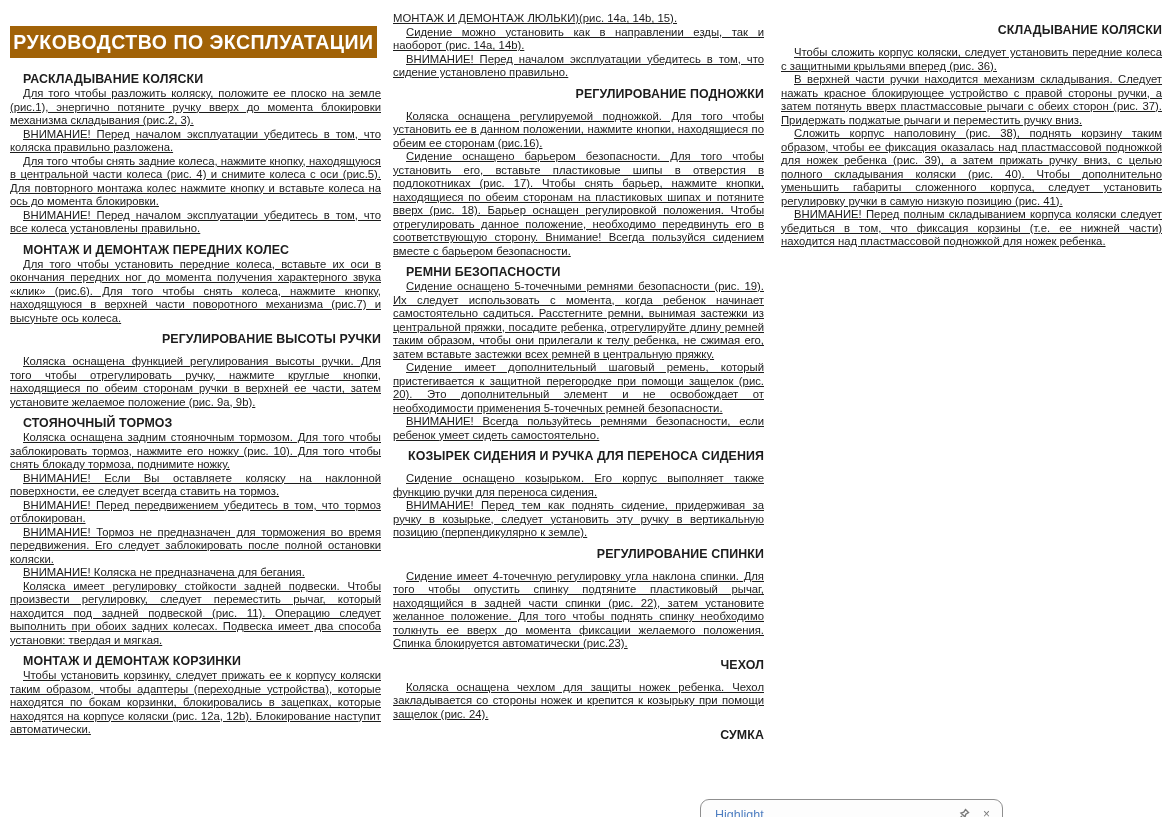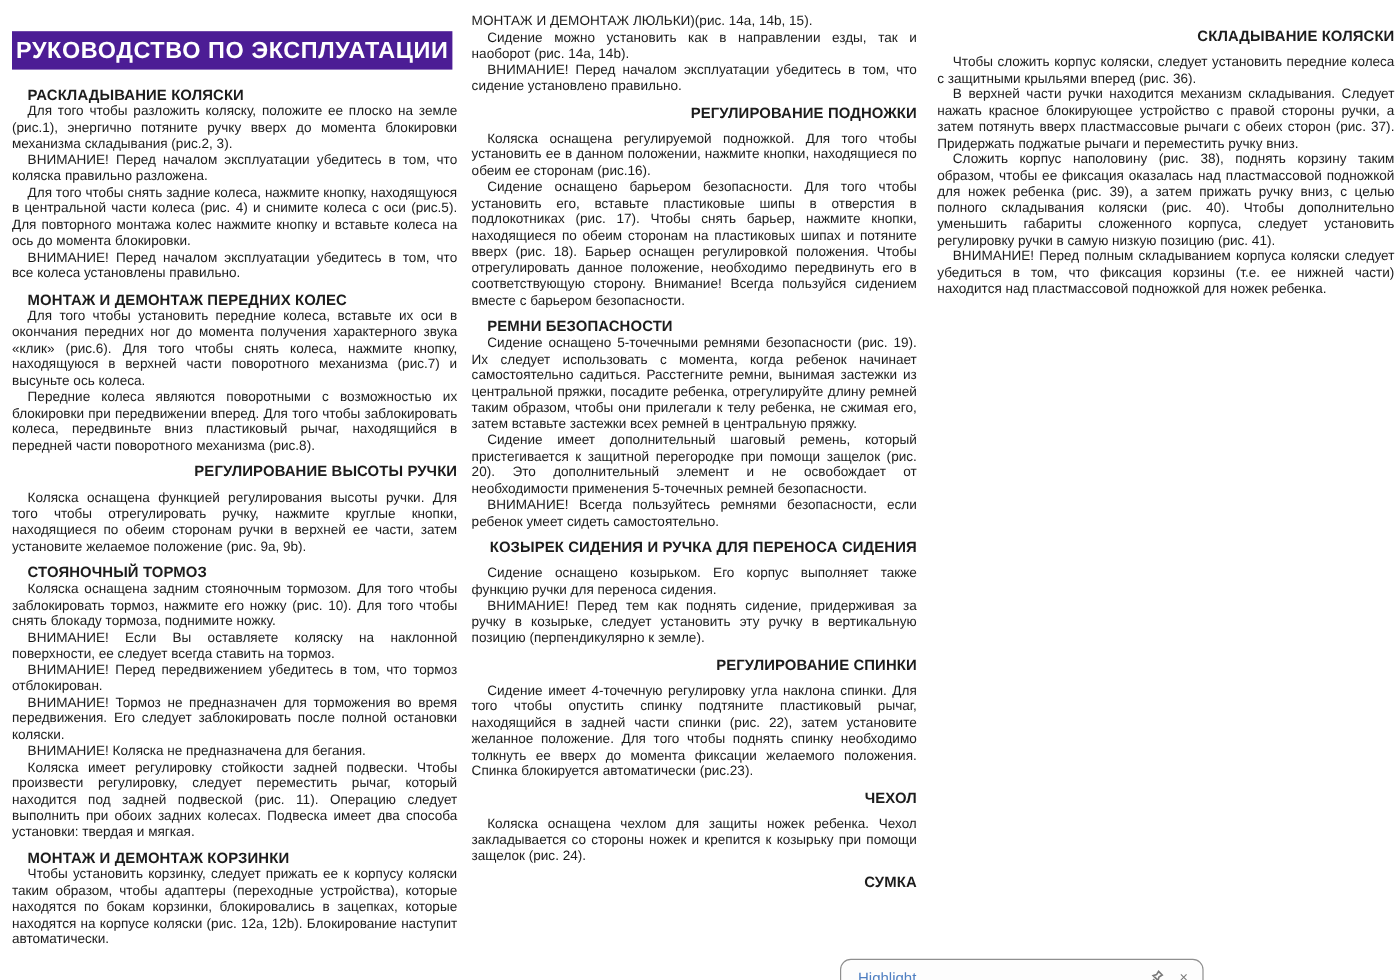--- a/index.html
+++ b/index.html
@@ -8,21 +8,21 @@
     width: 1167px;
     height: 817px;
     background: #ffffff;
     overflow: hidden;
     font-family: "Liberation Sans", "DejaVu Sans", sans-serif;
     color: #1c1c1c;
   }
   .banner {
     margin: 0 4px 14px 0;
     height: 32px;
-    background: #4c1d95;
+    background: #a16207;
     display: flex;
     align-items: center;
     justify-content: center;
   }
   .banner span {
     color: #ffffff;
     font-weight: bold;
     font-size: 19.5px;
     letter-spacing: 0.5px;
     white-space: nowrap;
@@ -37,20 +37,21 @@
     margin: 7px 0 1px 13px;
     letter-spacing: 0.1px;
   }
   .section h2.gap-after { margin-bottom: 9px; text-align: right; }
   .section p {
     font-size: 11.3px;
     line-height: 13.5px;
     margin: 0;
     text-align: justify;
     text-indent: 13px;
+    text-decoration: underline;
   }
   .section p.cont { text-indent: 0; }
   .popup {
     position: absolute;
     left: 700px;
     top: 799px;
     width: 303px;
     height: 50px;
     background: #fdfdfd;
     border: 1px solid #8f8f8f;
@@ -97,21 +98,20 @@
     </div>
 
     <div class="section">
       <p>Для того чтобы снять задние колеса, нажмите кнопку, находящуюся в центральной части колеса (рис. 4) и снимите колеса с оси (рис.5). Для повторного монтажа колес нажмите кнопку и вставьте колеса на ось до момента блокировки.</p>
       <p>ВНИМАНИЕ! Перед началом эксплуатации убедитесь в том, что все колеса установлены правильно.</p>
     </div>
 
     <div class="section">
       <h2>МОНТАЖ И ДЕМОНТАЖ ПЕРЕДНИХ КОЛЕС</h2>
       <p>Для того чтобы установить передние колеса, вставьте их оси в окончания передних ног до момента получения характерного звука «клик» (рис.6). Для того чтобы снять колеса, нажмите кнопку, находящуюся в верхней части поворотного механизма (рис.7) и высуньте ось колеса.</p>
-      <p>Передние колеса являются поворотными с возможностью их блокировки при передвижении вперед. Для того чтобы заблокировать колеса, передвиньте вниз пластиковый рычаг, находящийся в передней части поворотного механизма (рис.8).</p>
     </div>
 
     <div class="section">
       <h2 class="gap-after">РЕГУЛИРОВАНИЕ ВЫСОТЫ РУЧКИ</h2>
       <p>Коляска оснащена функцией регулирования высоты ручки. Для того чтобы отрегулировать ручку, нажмите круглые кнопки, находящиеся по обеим сторонам ручки в верхней ее части, затем установите желаемое положение (рис. 9a, 9b).</p>
     </div>
 
     <div class="section">
       <h2>СТОЯНОЧНЫЙ ТОРМОЗ</h2>
       <p>Коляска оснащена задним стояночным тормозом. Для того чтобы заблокировать тормоз, нажмите его ножку (рис. 10). Для того чтобы снять блокаду тормоза, поднимите ножку.</p>

